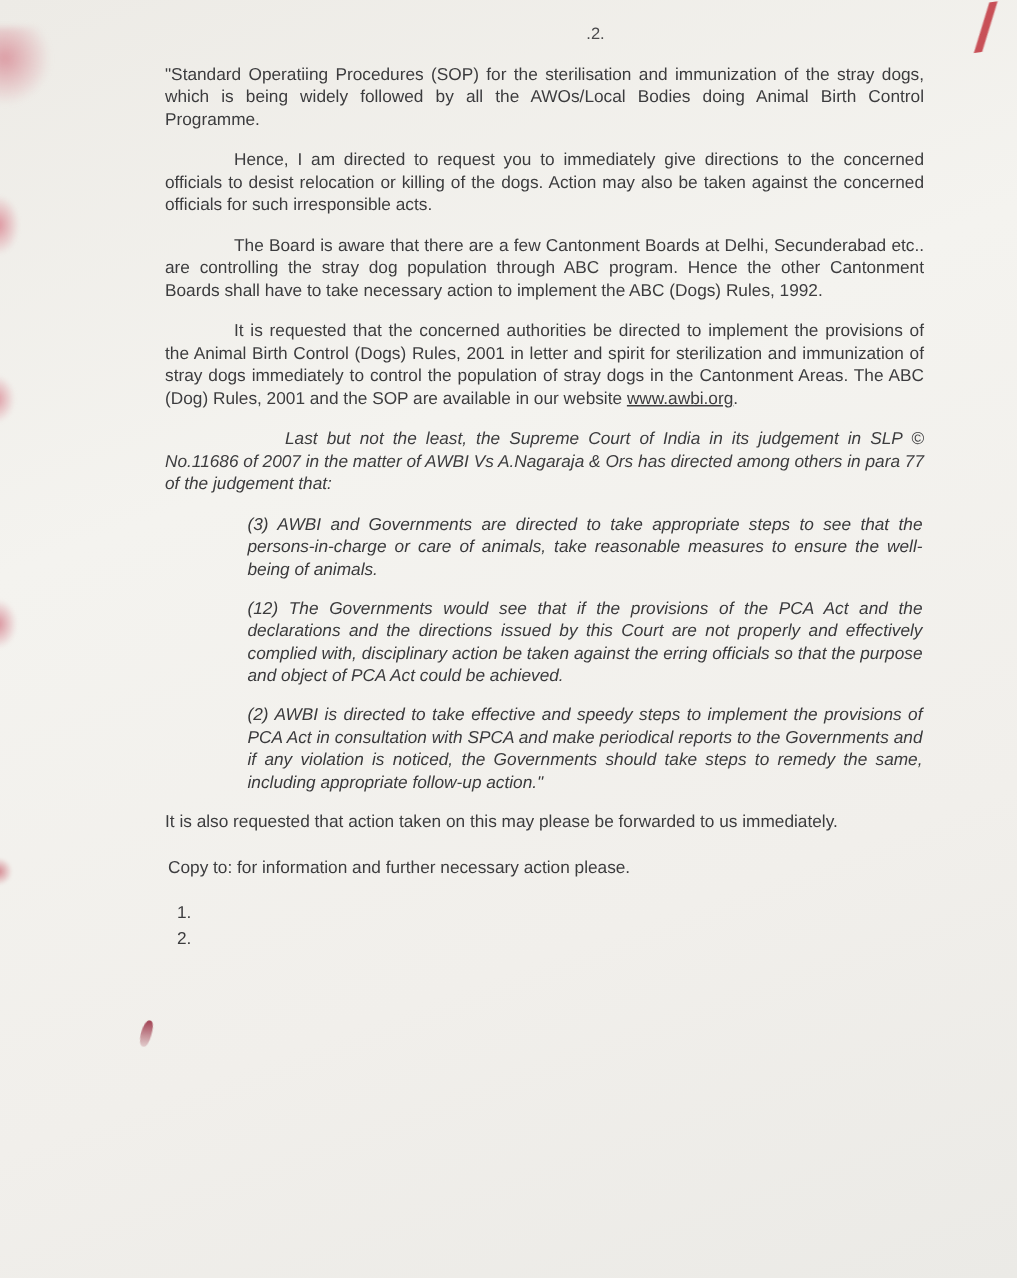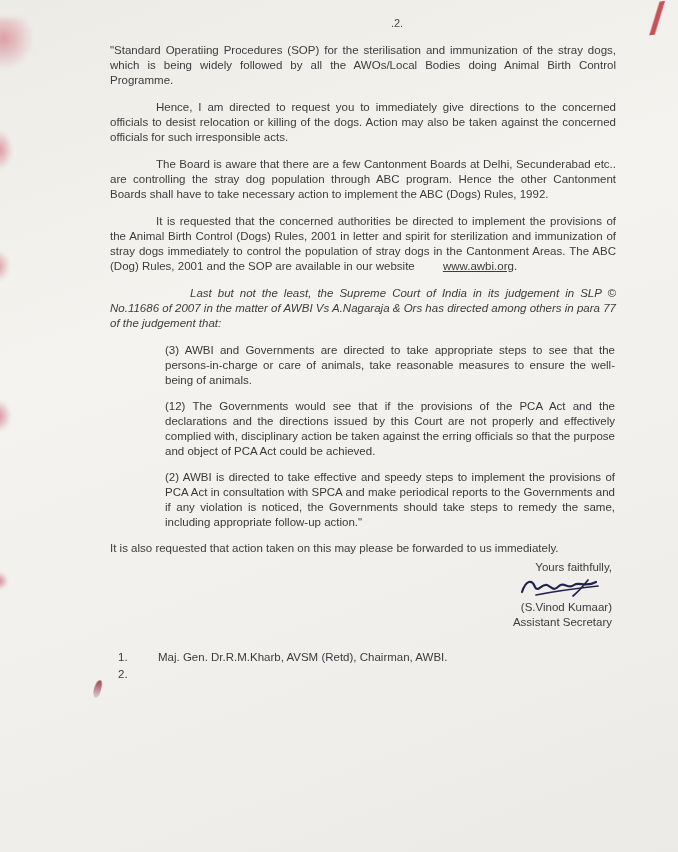--- a/index.html
+++ b/index.html
@@ -16,24 +16,24 @@
   }
   .page-number {
     text-align: center; transform: translateX(34px);
     font-size: 11px; color: #4a4a4c; margin-bottom: 12px;
   }
   p { margin: 0 0 12px 0; }
   .indent { text-indent: 46px; }
   .indent-lg { text-indent: 80px; font-style: italic; }
   .quote {
     margin: 0 0 11px 55px; width: 450px;
-    color: #3a3a3c;
+    font-style: italic; color: #3a3a3c;
   }
-  .link { text-decoration: underline; margin-left: 25px; }
-  .closing-para { margin-bottom: 4px; }
+  .link { text-decoration: underline; }
+  .closing-para { margin-bottom: 16px; }
   .sig-block {
     width: 170px; margin: 0 4px 20px auto;
     text-align: right; line-height: 15px;
   }
   .sig-scribble { display: block; margin: 1px 8px 2px auto; }
   .copy-line { margin: 0 0 15px 2px; text-align: left; }
   .recipient { display: flex; margin: 0 0 2px 8px; text-align: left; }
   .recipient .num { width: 40px; flex: 0 0 40px; }
   
   .smudge { position: absolute; pointer-events: none; }
@@ -86,33 +86,23 @@
   <p class="indent"><span>It is requested that the concerned authorities be directed to implement the provisions of the Animal Birth Control (Dogs) Rules, 2001 in letter and spirit for sterilization and immunization of stray dogs immediately to control the population of stray dogs in the Cantonment Areas. The ABC (Dog) Rules, 2001 and the SOP are available in our website </span><span class="link">www.awbi.org</span><span>.</span></p>
 
   <p class="indent-lg">Last but not the least, the Supreme Court of India in its judgement in SLP © No.11686 of 2007 in the matter of AWBI Vs A.Nagaraja &amp; Ors has directed among others in para 77 of the judgement that:</p>
 
   <p class="quote">(3) AWBI and Governments are directed to take appropriate steps to see that the persons-in-charge or care of animals, take reasonable measures to ensure the well-being of animals.</p>
   <p class="quote">(12) The Governments would see that if the provisions of the PCA Act and the declarations and the directions issued by this Court are not properly and effectively complied with, disciplinary action be taken against the erring officials so that the purpose and object of PCA Act could be achieved.</p>
   <p class="quote">(2) AWBI is directed to take effective and speedy steps to implement the provisions of PCA Act in consultation with SPCA and make periodical reports to the Governments and if any violation is noticed, the Governments should take steps to remedy the same, including appropriate follow-up action."</p>
 
   <p class="closing-para">It is also requested that action taken on this may please be forwarded to us immediately.</p>
 
-  <div class="sig-block">
-    <div>Yours faithfully,</div>
-    <svg class="sig-scribble" width="88" height="22" viewBox="0 0 88 22">
-      <path d="M6 16 C10 4 16 3 19 11 C22 17 26 7 31 9 C36 11 37 16 43 10 C48 5 52 14 58 9 C63 5 69 12 80 6" fill="none" stroke="#23234f" stroke-width="2.2" stroke-linecap="round"></path>
-      <path d="M20 19 C35 16 55 13 82 10" fill="none" stroke="#23234f" stroke-width="1.7" stroke-linecap="round"></path>
-      <path d="M72 4 C68 9 63 15 57 20" fill="none" stroke="#23234f" stroke-width="1.7" stroke-linecap="round"></path>
-    </svg>
-    <div>(S.Vinod Kumaar)</div>
-    <div>Assistant Secretary</div>
-  </div>
 
+  <div class="copy-line">Copy to: for information and further necessary action please.</div>
 
   <div class="recipient">
     <span class="num">1.</span>
-    <span>Maj. Gen. Dr.R.M.Kharb, AVSM (Retd), Chairman, AWBI.</span>
   </div>
   <div class="recipient">
     <span class="num">2.</span>
   </div>
 
 </div>
 
 </body></html>

